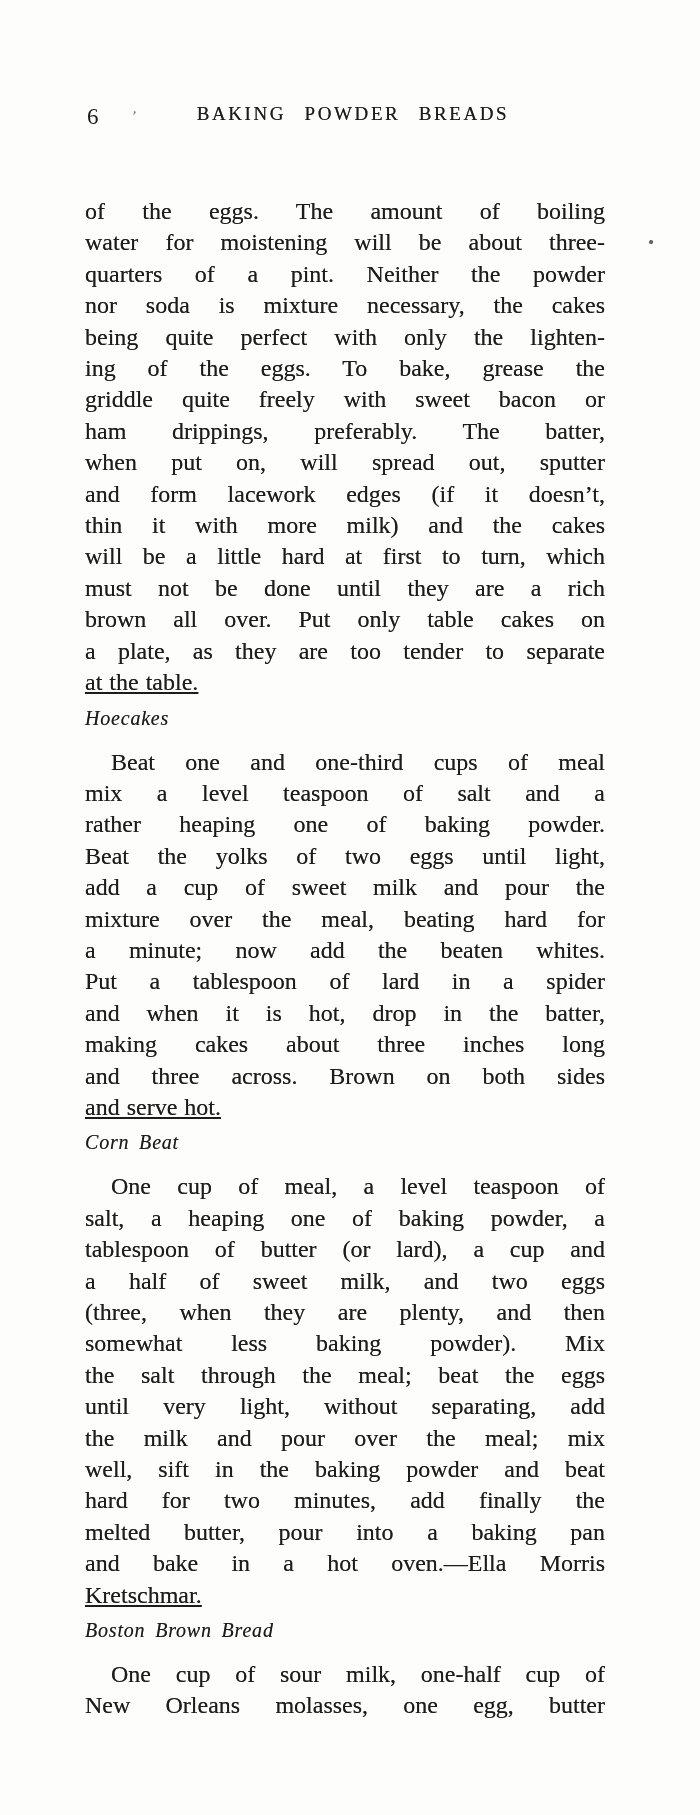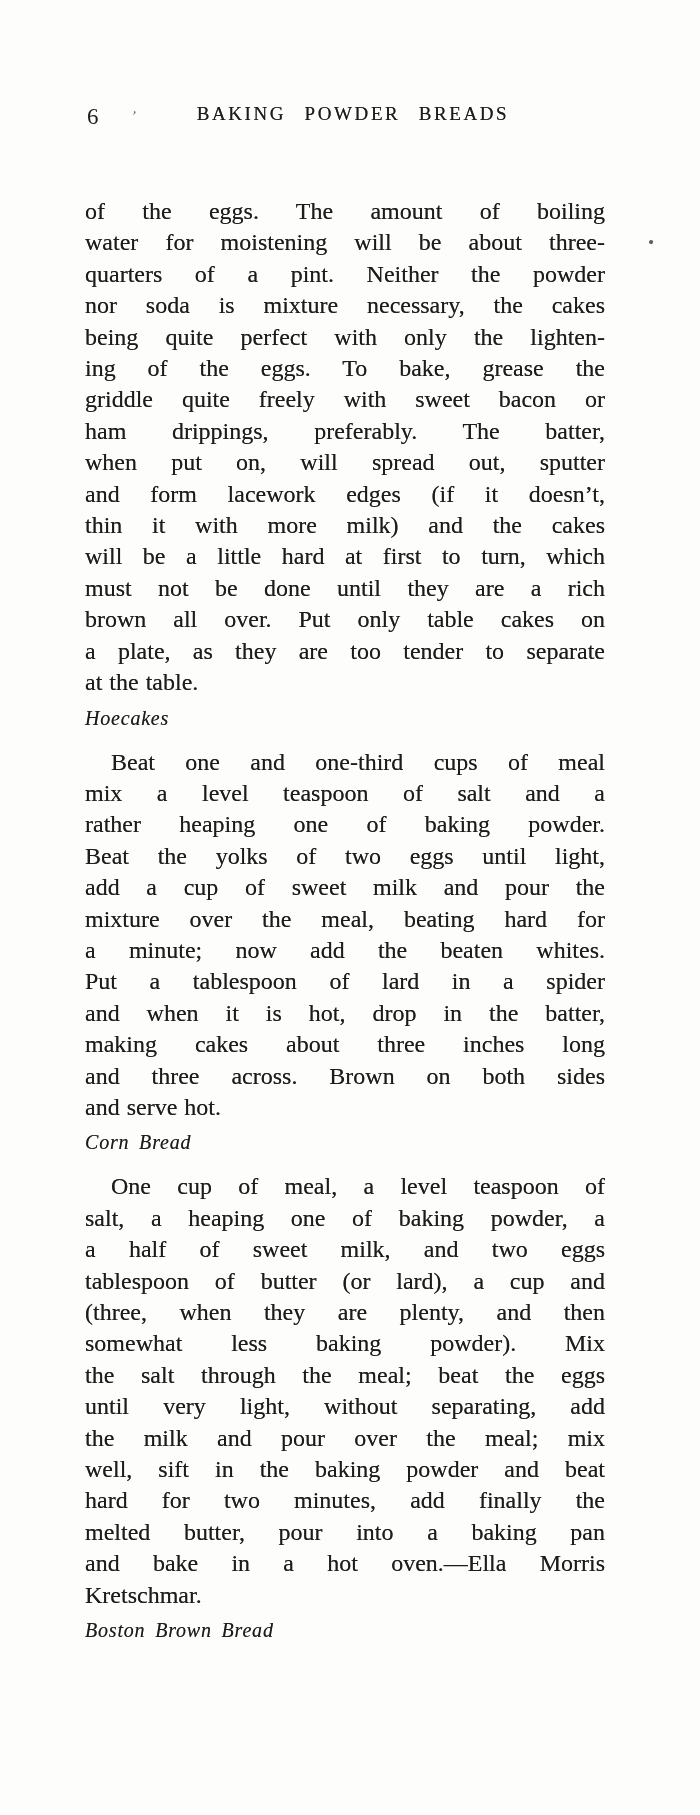--- a/index.html
+++ b/index.html
@@ -59,21 +59,21 @@
     margin: 0;
     font-size: 24px;
     line-height: 31.4px;
     text-shadow: 0 0 0.5px rgba(20,20,20,0.65);
   }
   .line {
     text-align: justify;
     text-align-last: justify;
     word-spacing: 1px;
   }
-  .line.last { text-align-last: left; }
+  .line.last { text-align-last: left; text-decoration: underline; }
   .line.indent { text-indent: 26px; }
 
   .recipe-heading {
     margin: 3px 0 13px 0;
     font-style: italic;
     font-weight: normal;
     font-size: 20px;
     line-height: 32px;
     letter-spacing: 0.8px;
     word-spacing: 4px;
@@ -131,35 +131,39 @@
         <div class="line">Beat the yolks of two eggs until light,</div>
         <div class="line">add a cup of sweet milk and pour the</div>
         <div class="line">mixture over the meal, beating hard for</div>
         <div class="line">a minute; now add the beaten whites.</div>
         <div class="line">Put a tablespoon of lard in a spider</div>
         <div class="line">and when it is hot, drop in the batter,</div>
         <div class="line">making cakes about three inches long</div>
         <div class="line">and three across. Brown on both sides</div>
         <div class="line last">and serve hot.</div>
       </div>
-      <h2 class="recipe-heading">Corn Bread</h2>
+      <h2 class="recipe-heading">Corn Beat</h2>
       <div class="paragraph">
         <div class="line indent">One cup of meal, a level teaspoon of</div>
         <div class="line">salt, a heaping one of baking powder, a</div>
+        <div class="line">tablespoon of butter (or lard), a cup and</div>
         <div class="line">a half of sweet milk, and two eggs</div>
-        <div class="line">tablespoon of butter (or lard), a cup and</div>
         <div class="line">(three, when they are plenty, and then</div>
         <div class="line">somewhat less baking powder). Mix</div>
         <div class="line">the salt through the meal; beat the eggs</div>
         <div class="line">until very light, without separating, add</div>
         <div class="line">the milk and pour over the meal; mix</div>
         <div class="line">well, sift in the baking powder and beat</div>
         <div class="line">hard for two minutes, add finally the</div>
         <div class="line">melted butter, pour into a baking pan</div>
         <div class="line">and bake in a hot oven.—Ella Morris</div>
         <div class="line last">Kretschmar.</div>
       </div>
       <h2 class="recipe-heading">Boston Brown Bread</h2>
+      <div class="paragraph">
+        <div class="line indent">One cup of sour milk, one-half cup of</div>
+        <div class="line">New Orleans molasses, one egg, butter</div>
+      </div>
     </main>
 
   <span class="ink-dot"></span>
 
 </div>
 
 </body></html>

